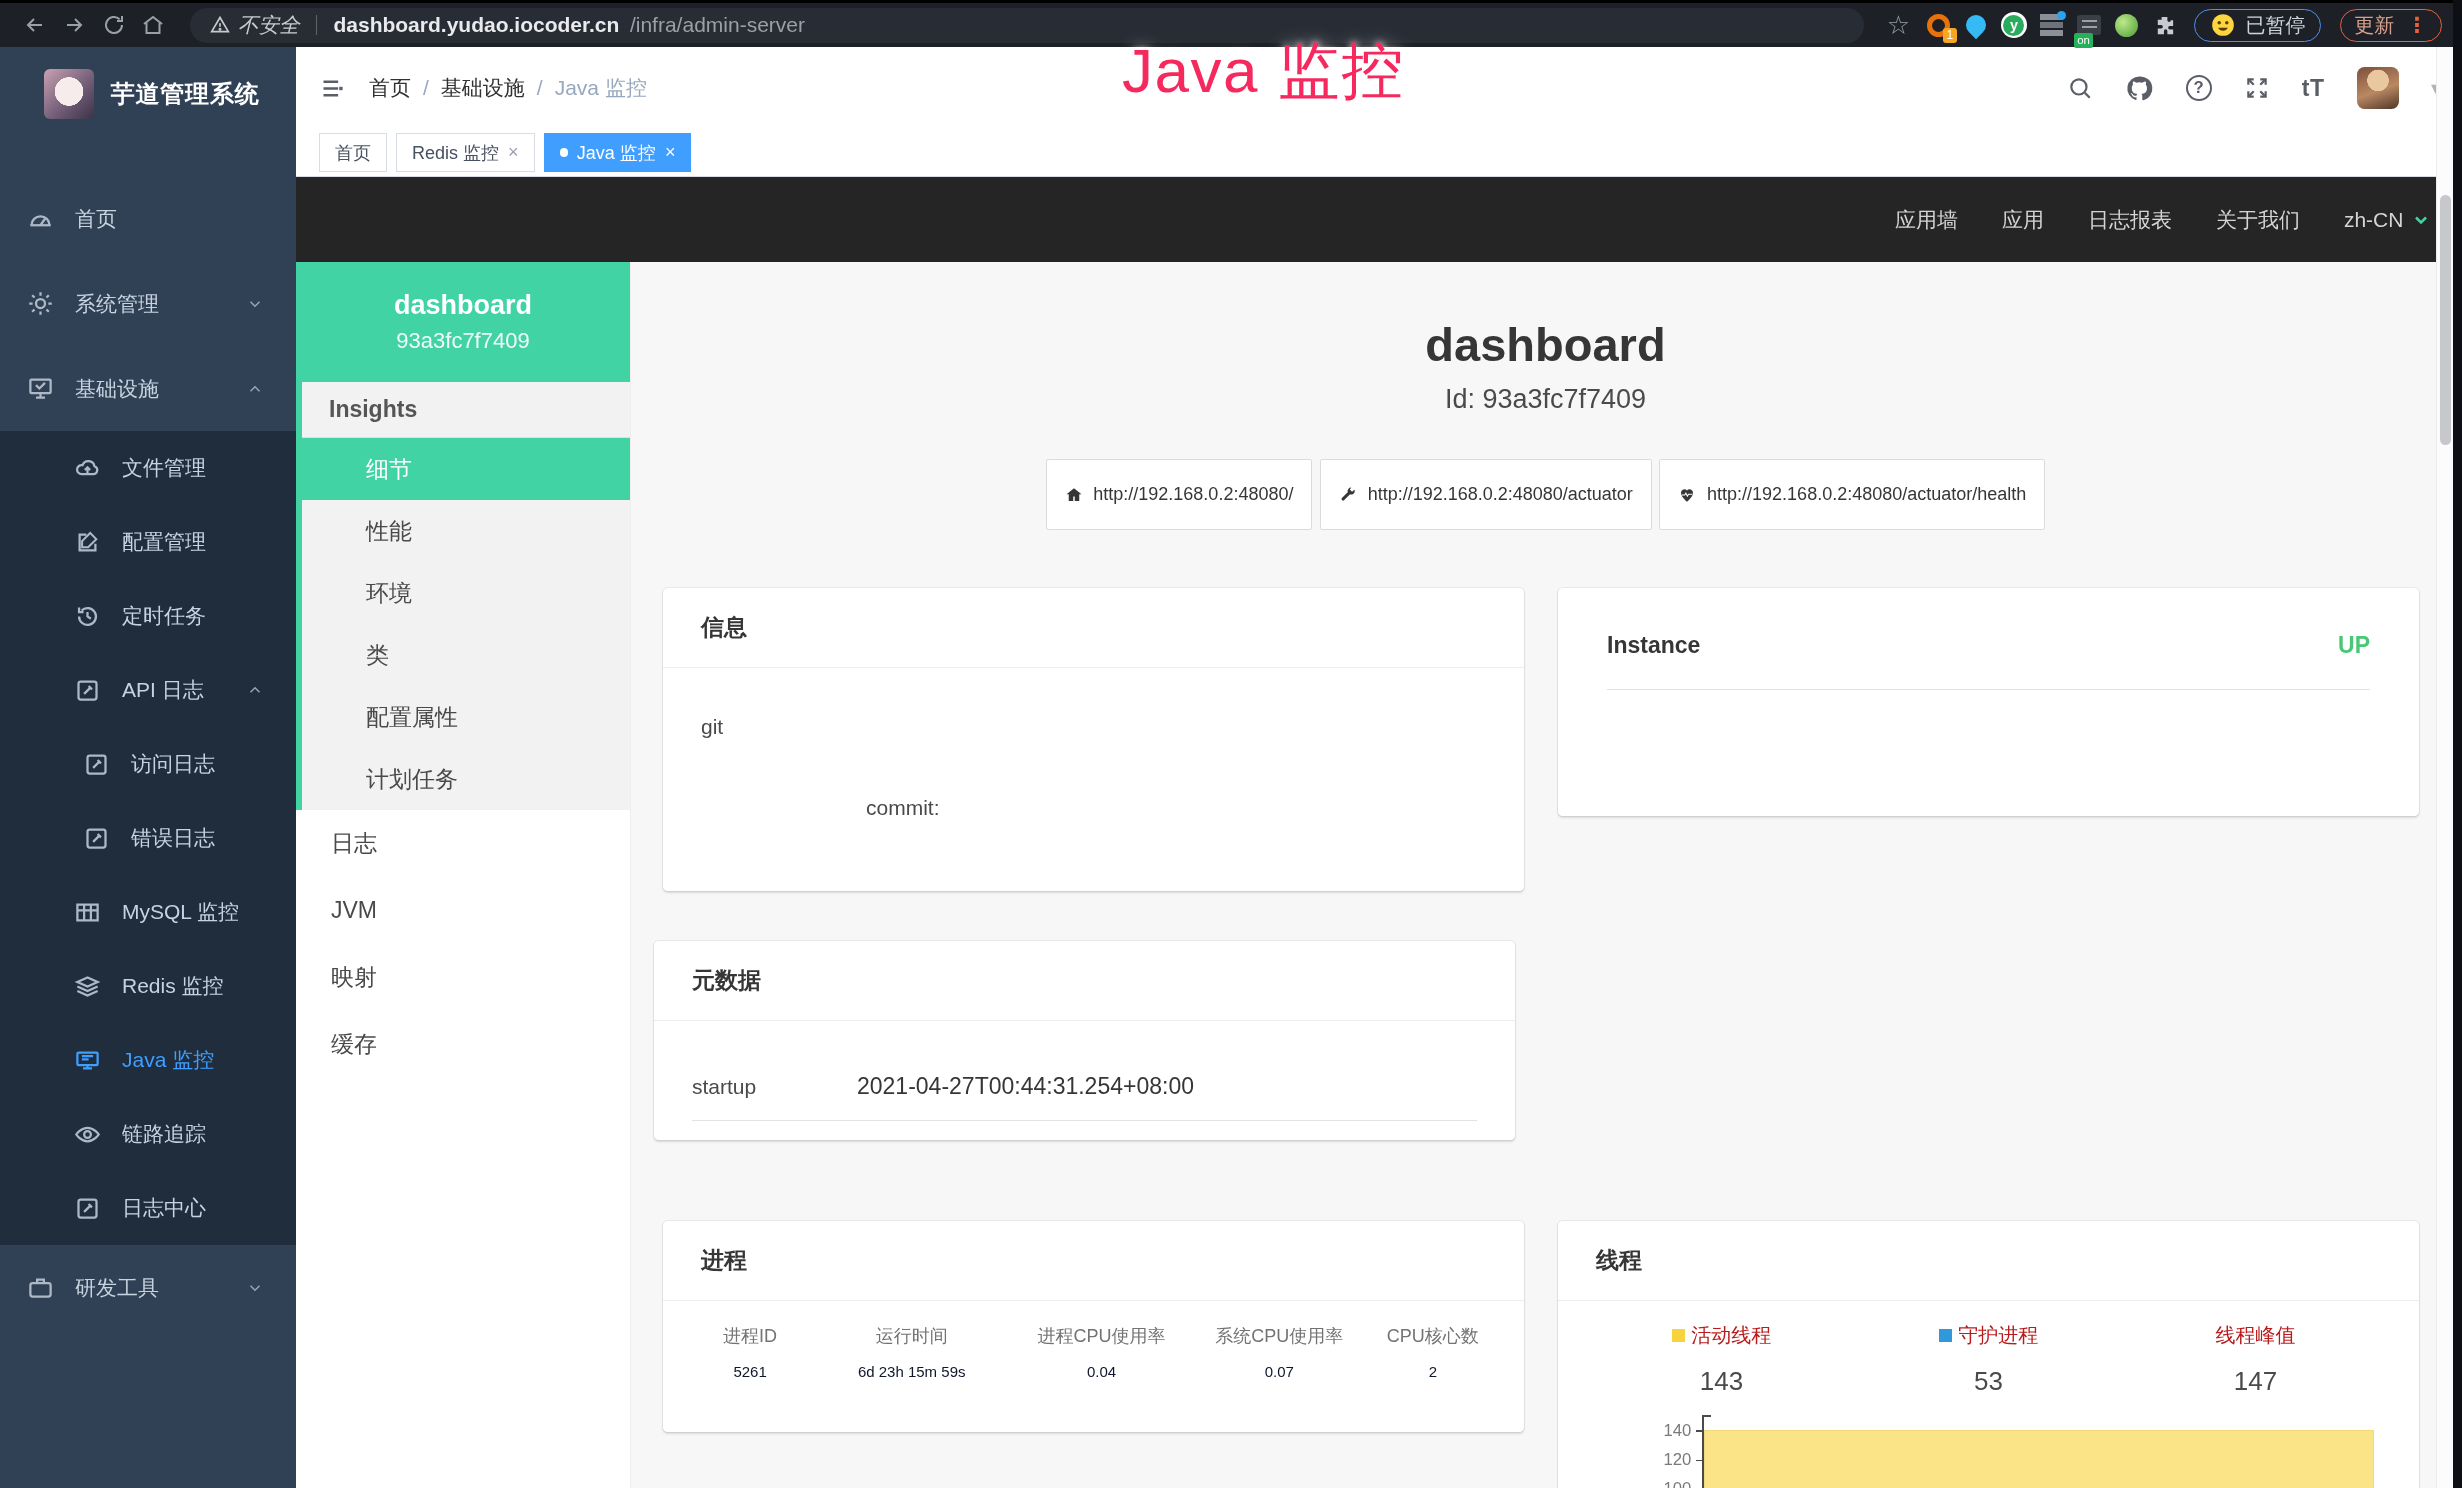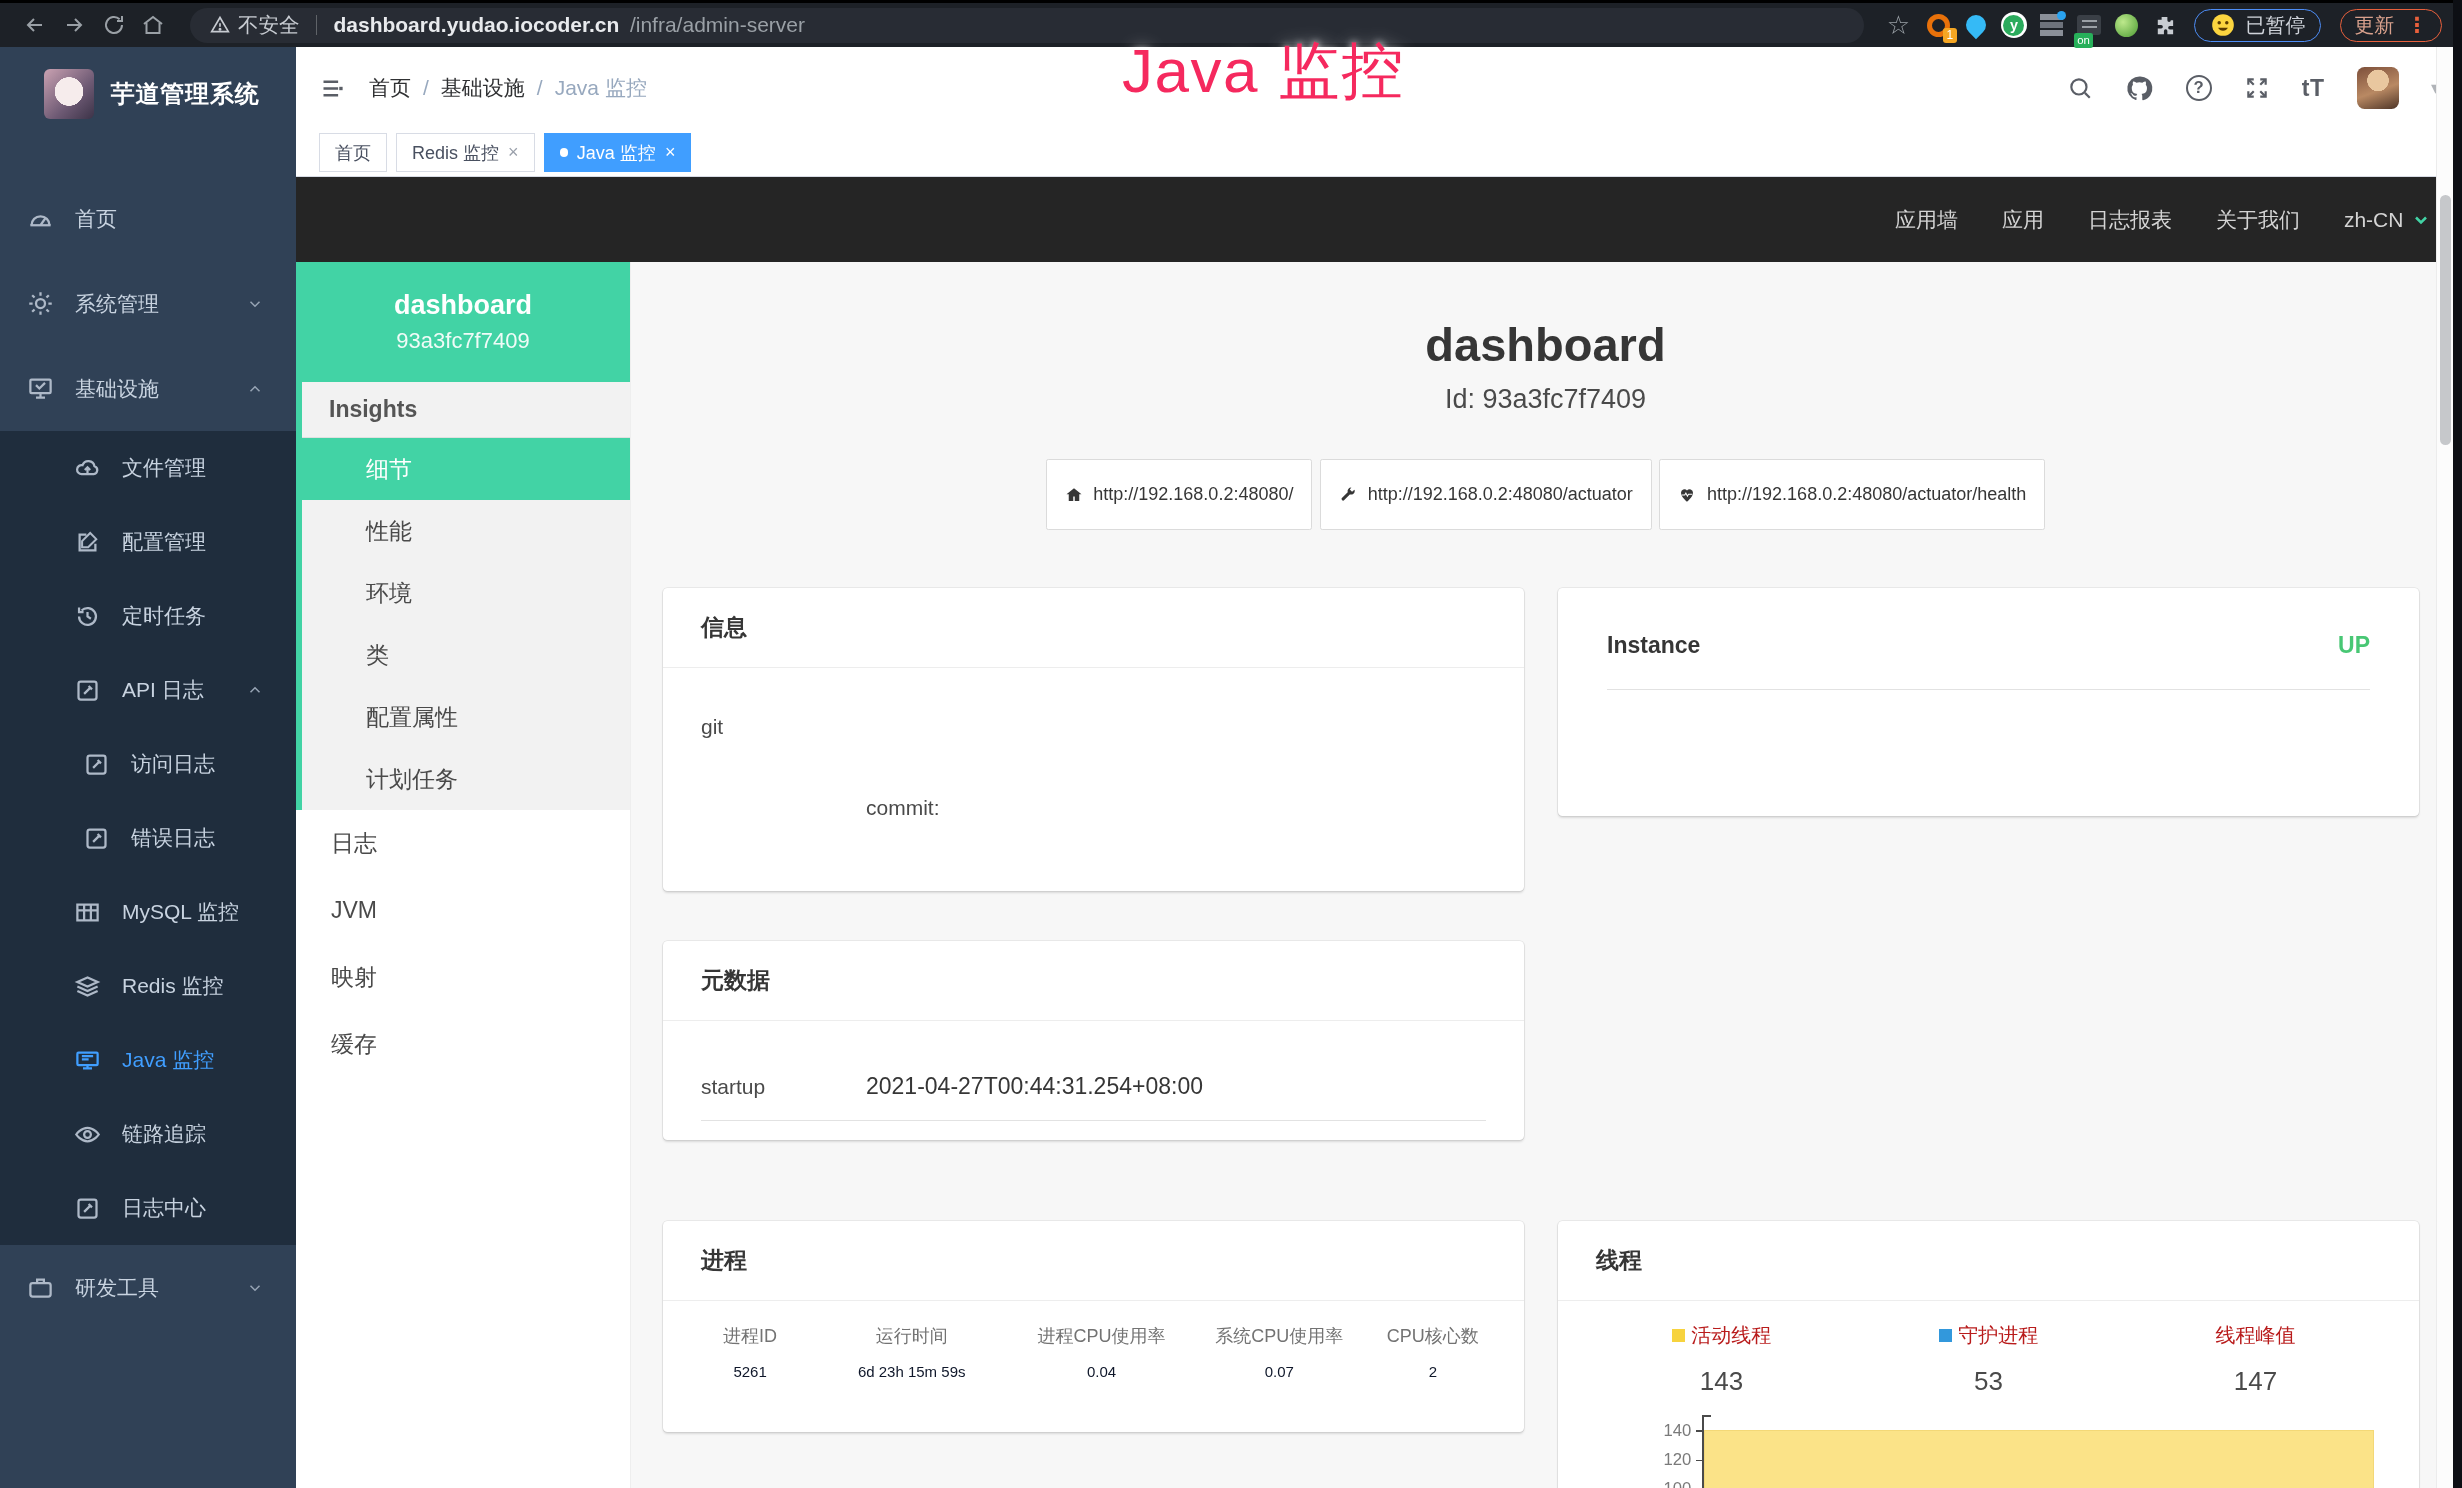--- a/index.html
+++ b/index.html
@@ -6,21 +6,21 @@
   html,body { width:2462px; height:1489px; overflow:hidden; font-family:"Liberation Sans","DejaVu Sans",sans-serif; background:#f6f6f6; }
   .abs { position:absolute; }
   svg { display:block; }
 
   
   .browser-bar { position:absolute; top:0; left:0; width:2462px; height:47px; background:#1d2127; border-top:3px solid #000;
     display:flex; align-items:center; padding:0 20px; gap:10.6px; z-index:40; }
   .bnav { width:29px; height:29px; display:flex; align-items:center; justify-content:center; color:#9aa0a6; flex:0 0 auto; }
   .omnibox { flex:1; height:35px; margin:0 7.6px 0 12px; background:#282c34; border-radius:17.4px; display:flex; align-items:center;
     padding:0 20px; gap:10.6px; min-width:0; }
-  .omni-sec { color:#c7cbd1; font-size:20.5px; display:flex; align-items:center; gap:7.6px; }
+  .omni-sec { color:#c7cbd1; font-size:20.5px; display:flex; align-items:center; gap:7.6px;font-style:italic; }
   .omni-sep { width:0.8px; height:20px; background:#5f6368; margin:0 6px; }
   .url-host { color:#e8eaed; font-size:21px; font-weight:700; white-space:nowrap; }
   .url-path { color:#9aa0a6; font-size:21px; white-space:nowrap; }
   .bstar { color:#9aa0a6; font-size:26px; margin:0 4.6px; }
   .ext { width:27px; height:27px; position:relative; flex:0 0 auto; display:flex; align-items:center; justify-content:center; }
   .ext-orange { width:23px; height:23px; border:5.3px solid #e8710a; border-radius:50%; }
   .ext-badge { position:absolute; right:-4.6px; bottom:-4.6px; background:#f5a623; color:#fff; font-size:12px; line-height:15px;
     padding:0 3.8px; border-radius:3px; }
   .ext-pin { width:20px; height:20px; background:#35baf6; border-radius:50% 50% 50% 0; transform:rotate(-45deg); }
   .ext-y { width:26px; height:26px; background:#fff; border-radius:50%; display:flex; align-items:center; justify-content:center; }
@@ -130,21 +130,21 @@
   .info-body { padding:47px 38px 0; display:flex; }
   .kv-label { width:165px; font-size:21px; color:#4a4a4a; }
   .kv-lines { font-size:21px; color:#4a4a4a; line-height:37px; white-space:pre; }
   .u-line { margin:20px 38px 0; border-bottom:1.5px solid #e2e2e2; }
 
   .card-health { left:929px; top:326px; width:861px; height:228px; }
   .health-body { padding:44px 49px 0; display:flex; align-items:center; justify-content:space-between; }
   .health-name { font-size:23px; font-weight:700; color:#363636; }
   .health-status { font-size:23px; font-weight:700; }
 
-  .card-meta { left:34px; top:679px; width:861px; height:199px; }
+  .card-meta { left:25px; top:679px; width:861px; height:199px; }
   .meta-body { padding:52px 38px 0; display:flex; align-items:center; }
   .meta-val { font-size:23px; color:#363636; }
 
   .card-process { left:34px; top:959px; width:861px; height:211px; }
   .proc-body { padding:23px 26.5px 0; }
   table.proc { width:100%; border-collapse:collapse; }
   table.proc th { font-size:18px; font-weight:500; color:#737373; padding-bottom:15px; text-align:center; }
   table.proc td { font-size:15px; color:#0f172a; text-align:center; }
 
   .card-threads { left:929px; top:959px; width:861px; height:425px; }

